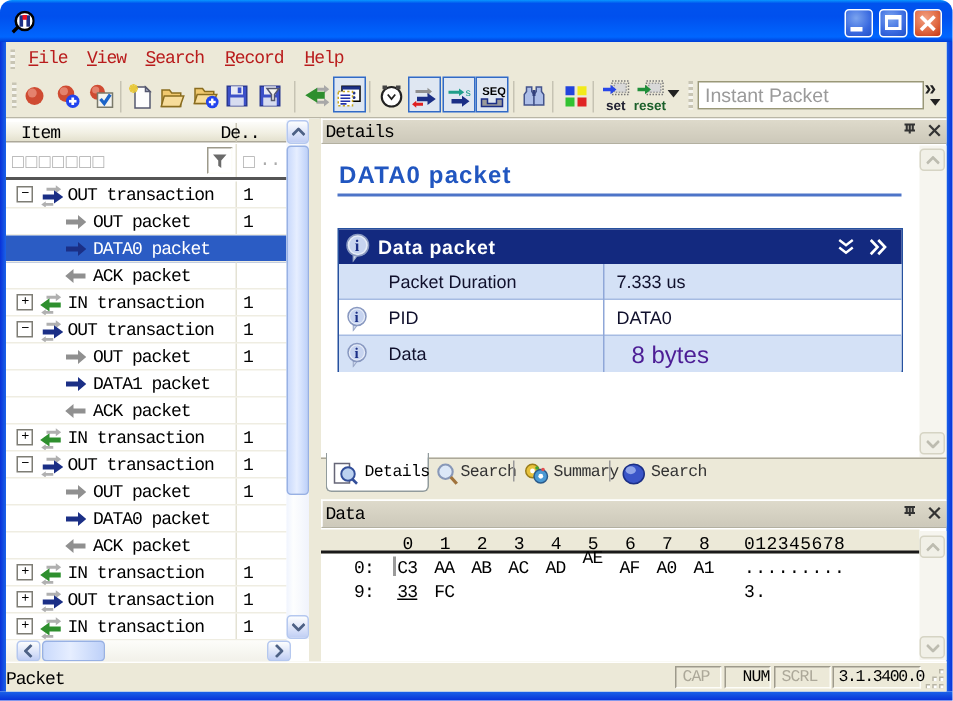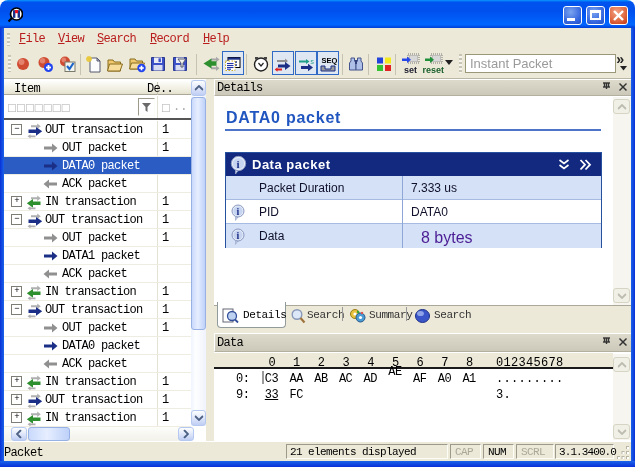--- a/index.html
+++ b/index.html
@@ -624,23 +624,22 @@
       </svg>
     </div>
   <div class="abs sb-dis-btn" style="left:613px; top:424px; width:17px; height:15px;">
       <svg class="chev" width="9" height="6" viewBox="0 0 9 6">
         <path d="M0.5 1 L4.5 5 L8.5 1" stroke="#bdbcb0" stroke-width="1.8" fill="none"></path>
       </svg>
     </div>
 
   <div id="statusbar" class="abs"></div>
   <div class="abs mono" style="left:4px; top:446px; font-size:12px; letter-spacing:-0.7px;">Packet</div>
-  <div class="abs spane mono" style="left:286px; width:162px;"><span style="margin-left:3px;">21 elements displayed</span></div>
   <div class="abs spane mono" style="left:450px; width:31px; color:#aca899;"><span style="margin-left:4px;">CAP</span></div>
-  <div class="abs spane mono" style="left:483px; width:31px; color:#000;"><span style="margin-left:4px;">NUM</span></div>
+  <div class="abs spane mono" style="left:483px; width:31px; color:#000;text-align:right;"><span style="margin-left:4px;">NUM</span></div>
   <div class="abs spane mono" style="left:516px; width:38px; color:#aca899;"><span style="margin-left:4px;">SCRL</span></div>
   <div class="abs spane mono" style="left:555px; width:59px; letter-spacing:-0.9px;"><span style="margin-left:3px;">3.1.3400.0</span></div>
   <svg class="abs" style="left:617px; top:446px;" width="13" height="13" viewBox="0 0 13 13">
       <g fill="#b8b5a5">
         <rect x="9" y="0" width="3" height="3"></rect>
         <rect x="9" y="5" width="3" height="3"></rect>
         <rect x="9" y="10" width="3" height="3"></rect>
         <rect x="4.5" y="5" width="3" height="3"></rect>
         <rect x="4.5" y="10" width="3" height="3"></rect>
         <rect x="0" y="10" width="3" height="3"></rect>

